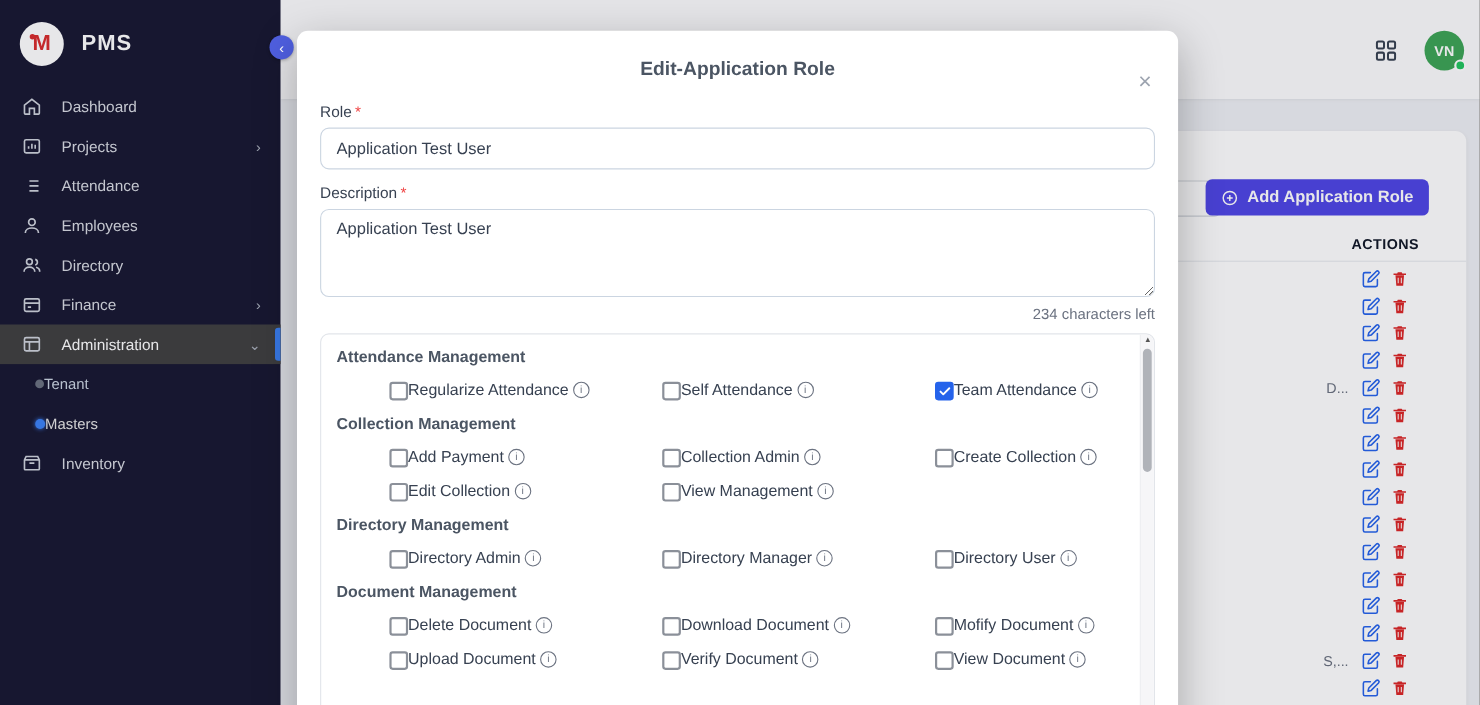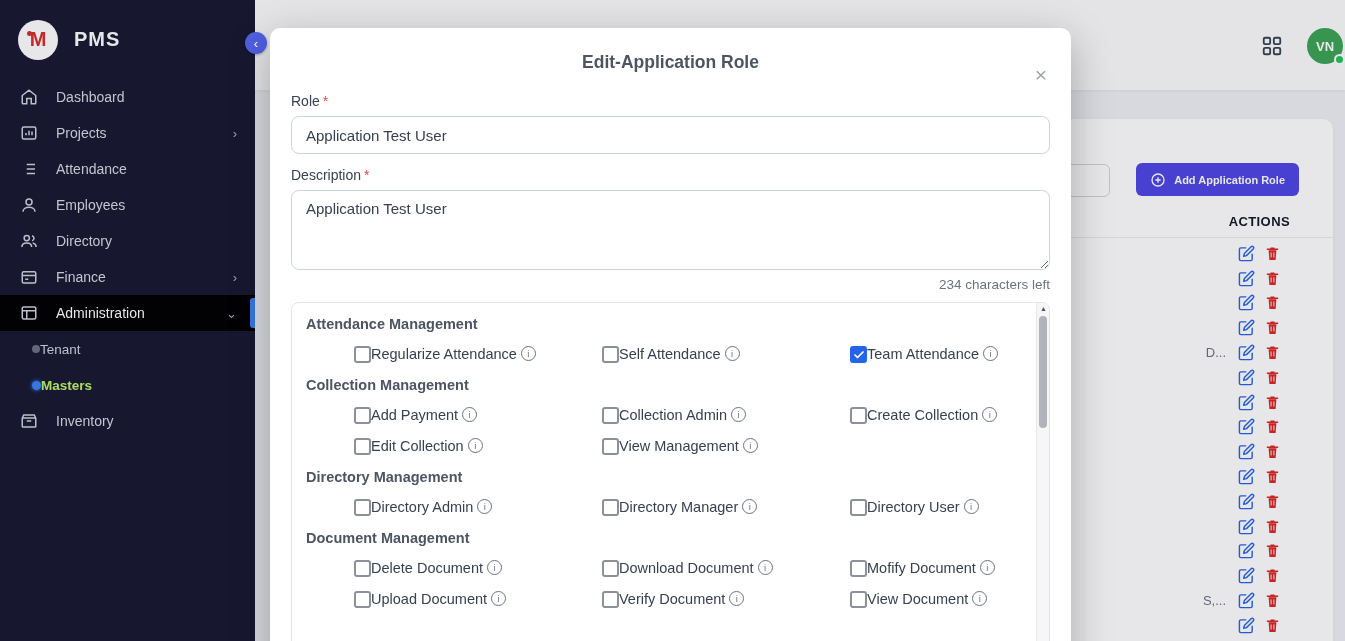--- a/index.html
+++ b/index.html
@@ -9,40 +9,40 @@
   
   .sidebar { position:absolute; left:0; top:0; width:255px; height:641px; background:#181832; z-index:1; }
   .logo-row { height:79px; display:flex; align-items:center; gap:16px; padding:0 18px; }
   .logo-circle { width:40px; height:40px; border-radius:50%; background:#fff; display:flex; align-items:center; justify-content:center; position:relative; }
   .logo-m { color:#d92c2c; font-weight:bold; font-size:20px; }
   .logo-dot { position:absolute; left:9px; top:11px; width:5px; height:5px; border-radius:50%; background:#d92c2c; }
   .app-name { color:#fff; font-size:20px; font-weight:bold; letter-spacing:1px; }
   .nav { position:relative; }
   .nav-item { display:flex; align-items:center; height:36px; padding:0 18px; gap:16px; color:#d8dbe2; font-size:14px; cursor:pointer; position:relative; }
   .nav-item .nicon { width:22px; height:20px; display:flex; align-items:center; justify-content:center; color:#cfd3dc; }
-  .nav-item.active { background:#000000; color:#fff; }
+  .nav-item.active { background:#404040; color:#fff; }
   .nav-item.active::after { content:""; position:absolute; right:0; top:3px; bottom:3px; width:5px; background:#3b82f6; border-radius:3px 0 0 3px; }
   .chev { margin-left:auto; color:#aab0bc; font-size:13px; }
   .nav-sub { display:flex; align-items:center; height:36px; padding-left:32px; font-size:13.5px; color:#cbd5e1; cursor:pointer; }
   .bullet { width:8px; height:8px; border-radius:50%; background:#6b7280; flex:0 0 auto; }
   .bullet.active { width:9px; height:9px; background:#3b82f6; box-shadow:0 0 4px #3b82f6; }
-  .nav-sub.active-sub { color:#bef264;font-weight:bold; }
+  .nav-sub.active-sub { color:#e5e5e5; }
 
   
   .topbar { position:absolute; left:255px; right:0; top:0; height:90px; background:#fcfcfd; box-shadow:0 1px 3px rgba(0,0,0,0.06); }
-  .topbar-right { position:absolute; right:2px; top:28px; display:flex; align-items:center; gap:24px; }
+  .topbar-right { position:absolute; right:14px; top:28px; display:flex; align-items:center; gap:24px; }
   .grid-icon { width:22px; height:22px; color:#374151; cursor:pointer; }
   .avatar { width:36px; height:36px; border-radius:50%; background:#3da455; color:#fff; font-size:13px; font-weight:bold; display:flex; align-items:center; justify-content:center; position:relative; cursor:pointer; }
   .status-dot { position:absolute; right:-2px; bottom:-1px; width:11px; height:11px; border-radius:50%; background:#22c55e; border:2px solid #fff; }
 
   .collapse-btn { position:absolute; left:245px; top:32px; width:22px; height:22px; border-radius:50%; background:#4f5fe0; color:#fff; display:flex; align-items:center; justify-content:center; font-size:13px; z-index:3; cursor:pointer; box-shadow:0 1px 3px rgba(0,0,0,0.3); }
 
   .content-card { position:absolute; left:275px; top:119px; right:12px; height:560px; background:#fff; border-radius:10px; box-shadow:0 1px 4px rgba(0,0,0,0.05); }
   .search-partial { position:absolute; top:45px; right:223px; width:320px; height:33px; background:#fff; border:1px solid #d1d5db; border-radius:6px; }
-  .add-role-btn { position:absolute; top:44px; right:34px; height:33px; display:flex; align-items:center; gap:8px; padding:0 14px; background:#4f46e5; color:#fff; border:none; border-radius:6px; font-size:11px; font-weight:600; font-family:inherit; cursor:pointer; }
+  .add-role-btn { position:absolute; top:44px; right:34px; height:33px; display:flex; align-items:center; gap:8px; padding:0 14px; background:#4f46e5; color:#fff; border:none; border-radius:6px; font-size:15px; font-weight:600; font-family:inherit; cursor:pointer; }
   .plus-icon { width:16px; height:16px; }
   .actions-header { position:absolute; top:95px; right:43px; font-size:13px; font-weight:bold; color:#111827; letter-spacing:0.4px; }
   .header-line { position:absolute; top:118px; left:0; right:0; border-bottom:1px solid #e9ebef; }
   .action-rows { position:absolute; top:122px; right:0; left:0; }
   .action-row { height:24.8px; display:flex; align-items:center; justify-content:flex-end; gap:9px; padding-right:52px; }
   .row-text { color:#6b7280; font-size:13px; margin-right:3px; }
   .act-icon { width:17px; height:17px; cursor:pointer; display:flex; }
 
   
   .overlay { position:absolute; inset:0; background:rgba(17,17,43,0.10); z-index:2; }

